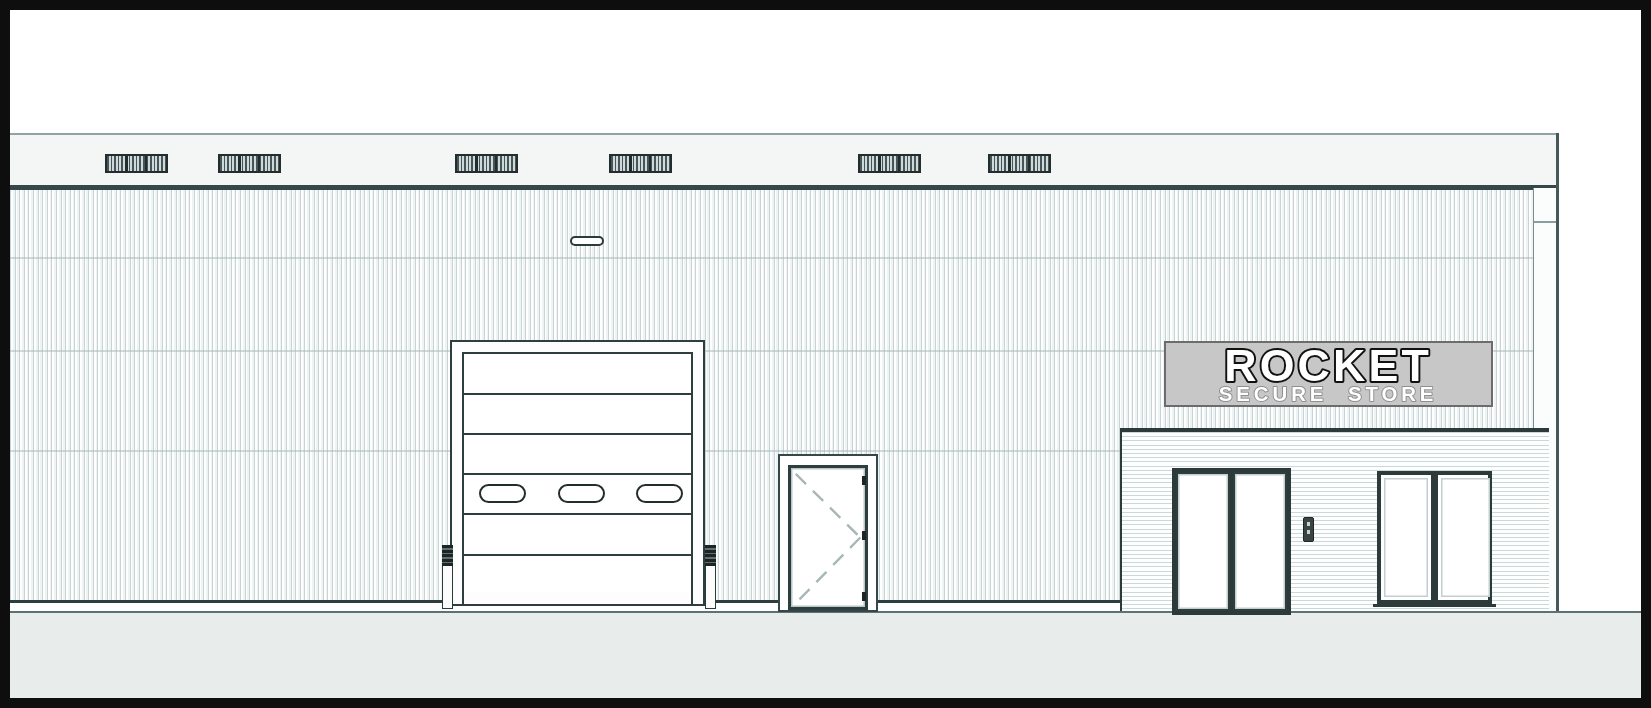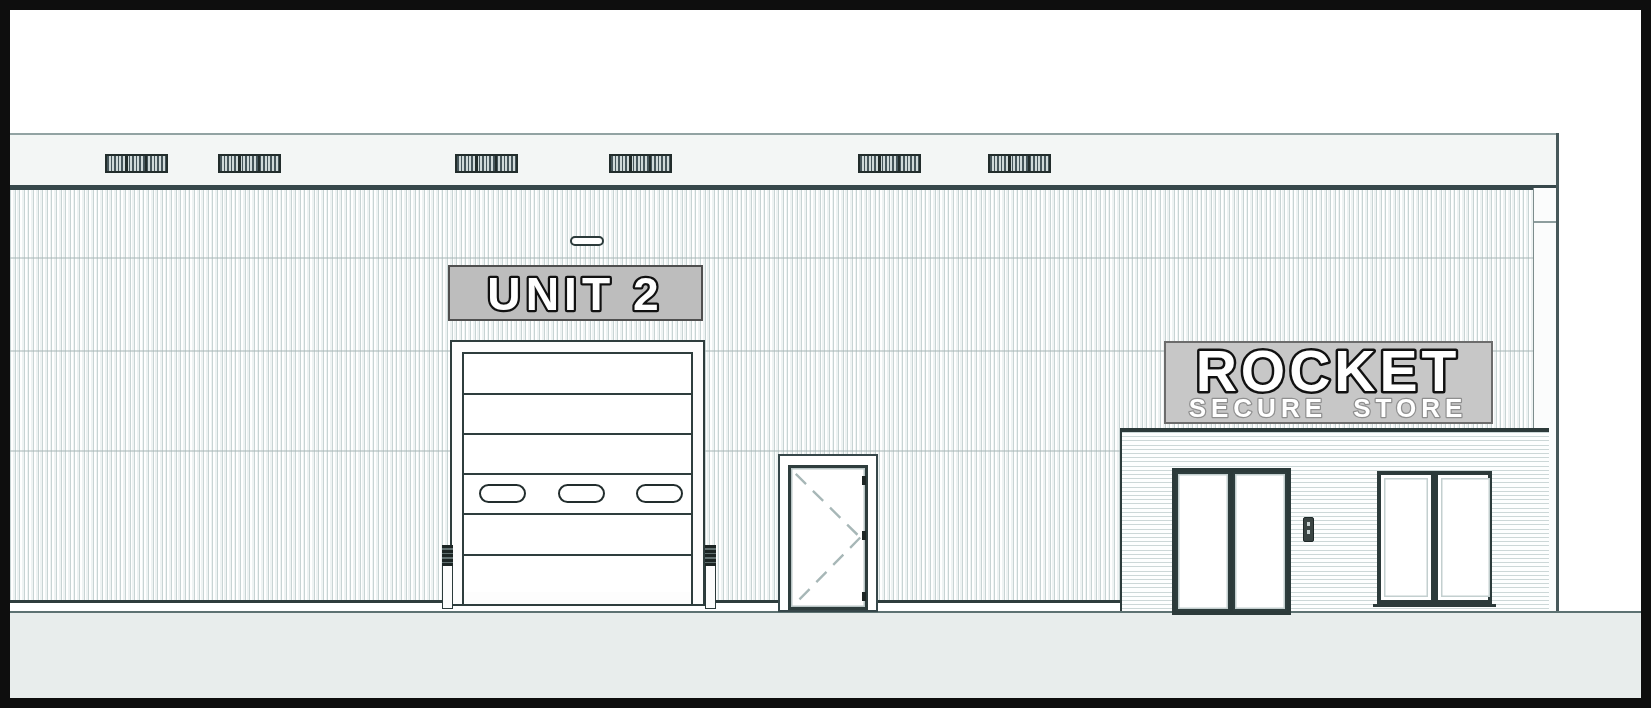--- a/index.html
+++ b/index.html
@@ -50,21 +50,21 @@
 
   
   .ped-door{position:absolute;left:778px;top:454px;width:100px;height:158px;box-sizing:border-box;
     background:#ffffff;border:2.5px solid #36474a;z-index:2;}
   .ped-leaf{position:absolute;left:8px;right:8px;top:9px;bottom:0;box-sizing:border-box;
     border:3.5px solid #2e3d3d;background:#ffffff;box-shadow:inset 0 0 0 1.5px #b9c6c6;}
   .ped-leaf svg{position:absolute;inset:0;width:100%;height:100%;}
   .hinge{position:absolute;right:-1px;width:4px;height:9px;background:#1d2625;}
 
   
-  .rocket-sign{position:absolute;left:1164px;top:341px;width:329px;height:83px;box-sizing:border-box;
+  .rocket-sign{position:absolute;left:1164px;top:341px;width:329px;height:66px;box-sizing:border-box;
     background:#c7c7c7;border:2px solid #6c6c6c;z-index:3;}
 
   .storefront{position:absolute;left:1120px;top:428px;width:429px;height:183px;box-sizing:border-box;
     border-top:4.5px solid #2c3a3a;border-left:2px solid #2c3a3a;
     background:repeating-linear-gradient(180deg,#ccd7d7 0 1px,#fdfefe 1px 4.2px);z-index:2;}
   .dbl-door{position:absolute;left:50px;top:36px;width:119px;height:147px;box-sizing:border-box;
     border:4px solid #2c3a3a;background:#2c3a3a;display:flex;}
   .dbl-leaf{flex:1;box-sizing:border-box;background:#ffffff;border:2.5px solid #2e3d3d;
     box-shadow:inset 0 0 0 1.5px #c3cfcf;}
   .dbl-leaf.left{margin-right:3px;}
@@ -99,25 +99,20 @@
   <div class="vent" style="left:988px"></div>
 
   <div class="wall"></div>
   <div class="wall-joint" style="top:257px"></div>
   <div class="wall-joint" style="top:350px"></div>
   <div class="wall-joint" style="top:450px"></div>
   <div class="downpipe"></div>
   <div class="corner-line"></div>
 
   <div class="fixture"></div>
-  <div class="unit-sign">
-    <svg viewBox="0 0 250 51">
-      <text x="125" y="42" text-anchor="middle" font-family="Liberation Sans, sans-serif" font-weight="bold" font-size="46" letter-spacing="5" fill="#ffffff" stroke="#111111" stroke-width="4.5" paint-order="stroke" stroke-linejoin="round">UNIT 2</text>
-    </svg>
-  </div>
 
   <div class="roller-door">
     <div class="roller-panels">
       <div class="rpanel" style="height:41px"></div>
       <div class="rpanel" style="height:40px"></div>
       <div class="rpanel" style="height:40px"></div>
       <div class="rpanel" style="height:40px">
         <div class="vision" style="left:15px"></div>
         <div class="vision" style="left:94px"></div>
         <div class="vision" style="left:172px"></div>

